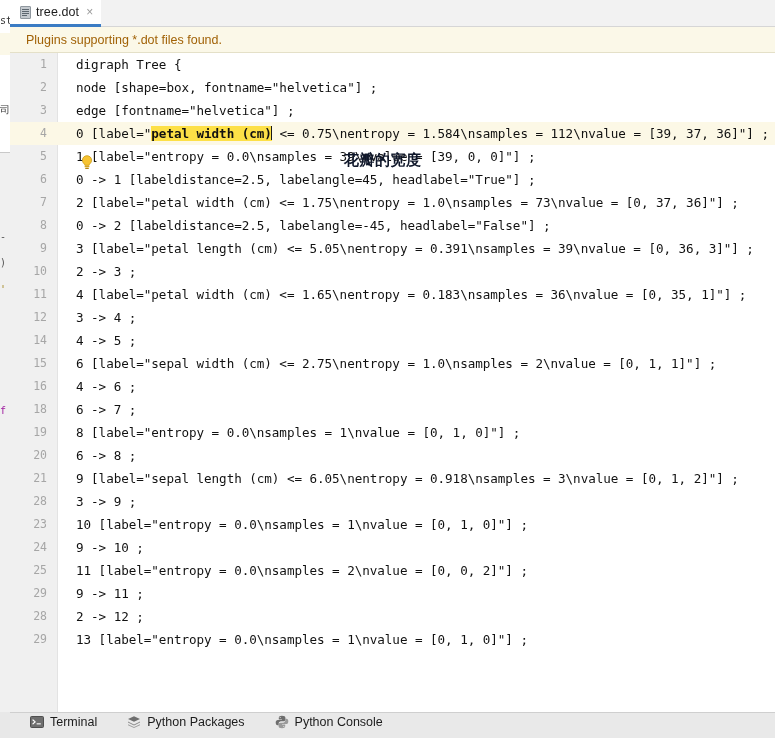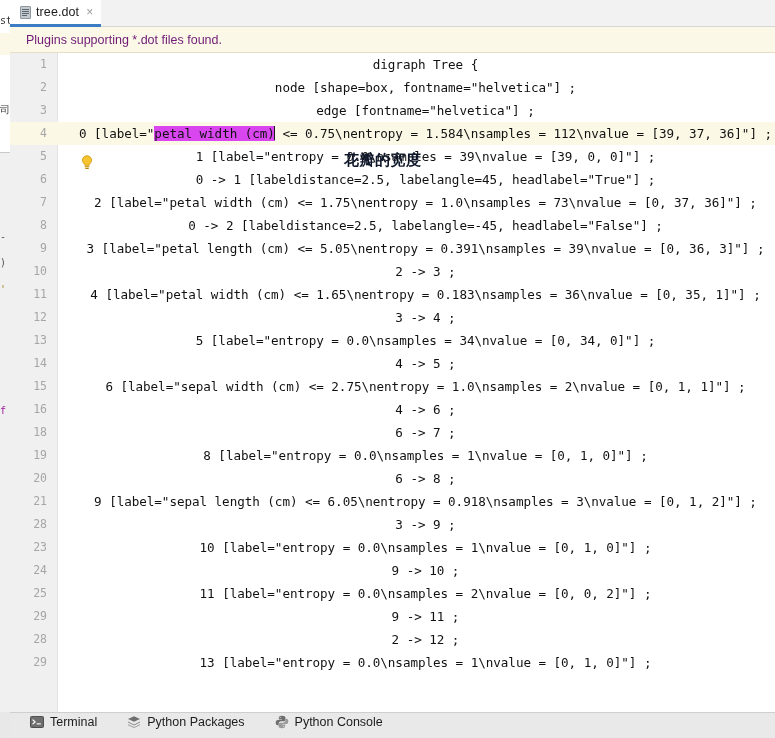--- a/index.html
+++ b/index.html
@@ -121,21 +121,21 @@
   .notif {
     height: 26px;
     background: #fbf8e8;
     border-bottom: 1px solid #e4e0c8;
     display: flex;
     align-items: center;
     padding-left: 16px;
   }
   .notif-text {
     font-size: 12.5px;
-    color: #701a75;
+    color: #a16207;
   }
 
   
   .editor {
     position: relative;
     height: 659px;
     background: #ffffff;
     overflow: hidden;
   }
   .gutter {
@@ -172,26 +172,26 @@
   .code-line {
     position: absolute;
     left: 48px; top: 0; right: 0; height: 23px;
     padding-left: 18px;
     font-family: "DejaVu Sans Mono", monospace;
     font-size: 12.6px;
     line-height: 23px;
     color: #111111;
     white-space: pre;
     letter-spacing: -0.05px;
-    text-align: center;
   }
 
   
   .sel {
-    background: #d946ef;
+    background: #fde047;
+    font-weight: bold;
   }
   .caret {
     display: inline-block;
     width: 1px;
     height: 14px;
     background: #1a1a1a;
     vertical-align: -2px;
     margin: 0 -0.5px;
   }
 
@@ -327,24 +327,20 @@
           </div>
           <div class="row">
             <div class="ln-num-box">11</div>
             <div class="code-line">4 [label="petal width (cm) &lt;= 1.65\nentropy = 0.183\nsamples = 36\nvalue = [0, 35, 1]"] ;</div>
           </div>
           <div class="row">
             <div class="ln-num-box">12</div>
             <div class="code-line">3 -&gt; 4 ;</div>
           </div>
           <div class="row">
-            <div class="ln-num-box">13</div>
-            <div class="code-line">5 [label="entropy = 0.0\nsamples = 34\nvalue = [0, 34, 0]"] ;</div>
-          </div>
-          <div class="row">
             <div class="ln-num-box">14</div>
             <div class="code-line">4 -&gt; 5 ;</div>
           </div>
           <div class="row">
             <div class="ln-num-box">15</div>
             <div class="code-line">6 [label="sepal width (cm) &lt;= 2.75\nentropy = 1.0\nsamples = 2\nvalue = [0, 1, 1]"] ;</div>
           </div>
           <div class="row">
             <div class="ln-num-box">16</div>
             <div class="code-line">4 -&gt; 6 ;</div>

